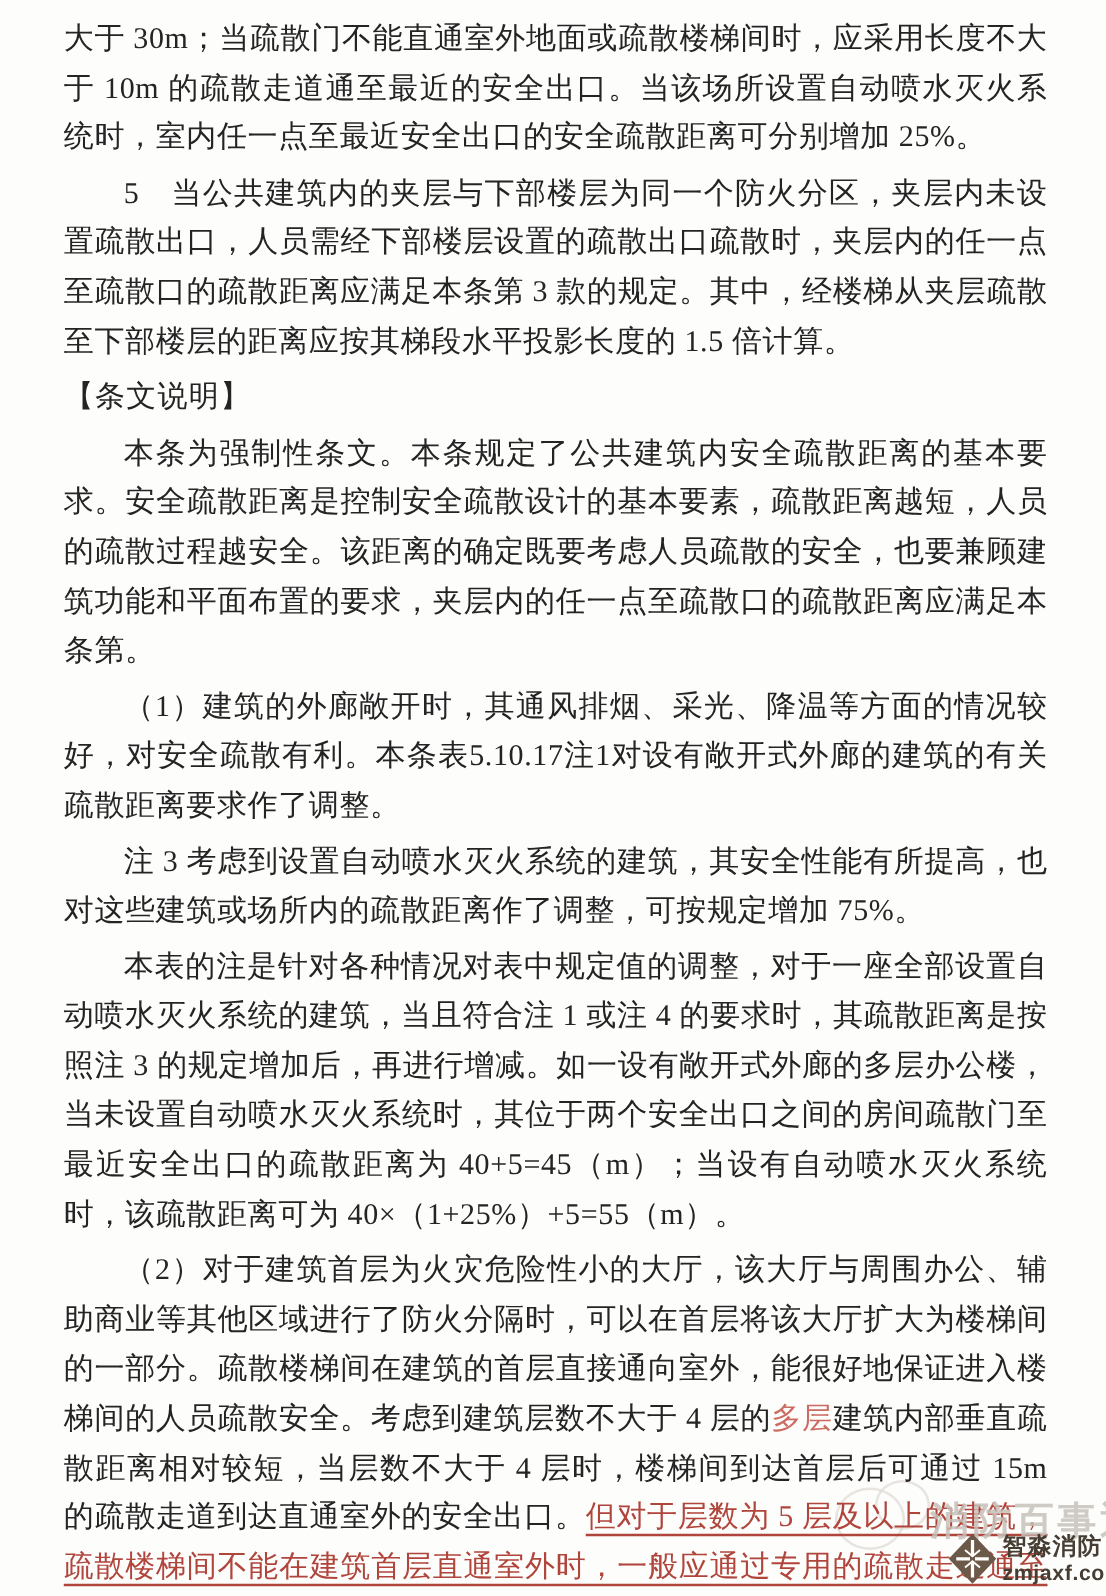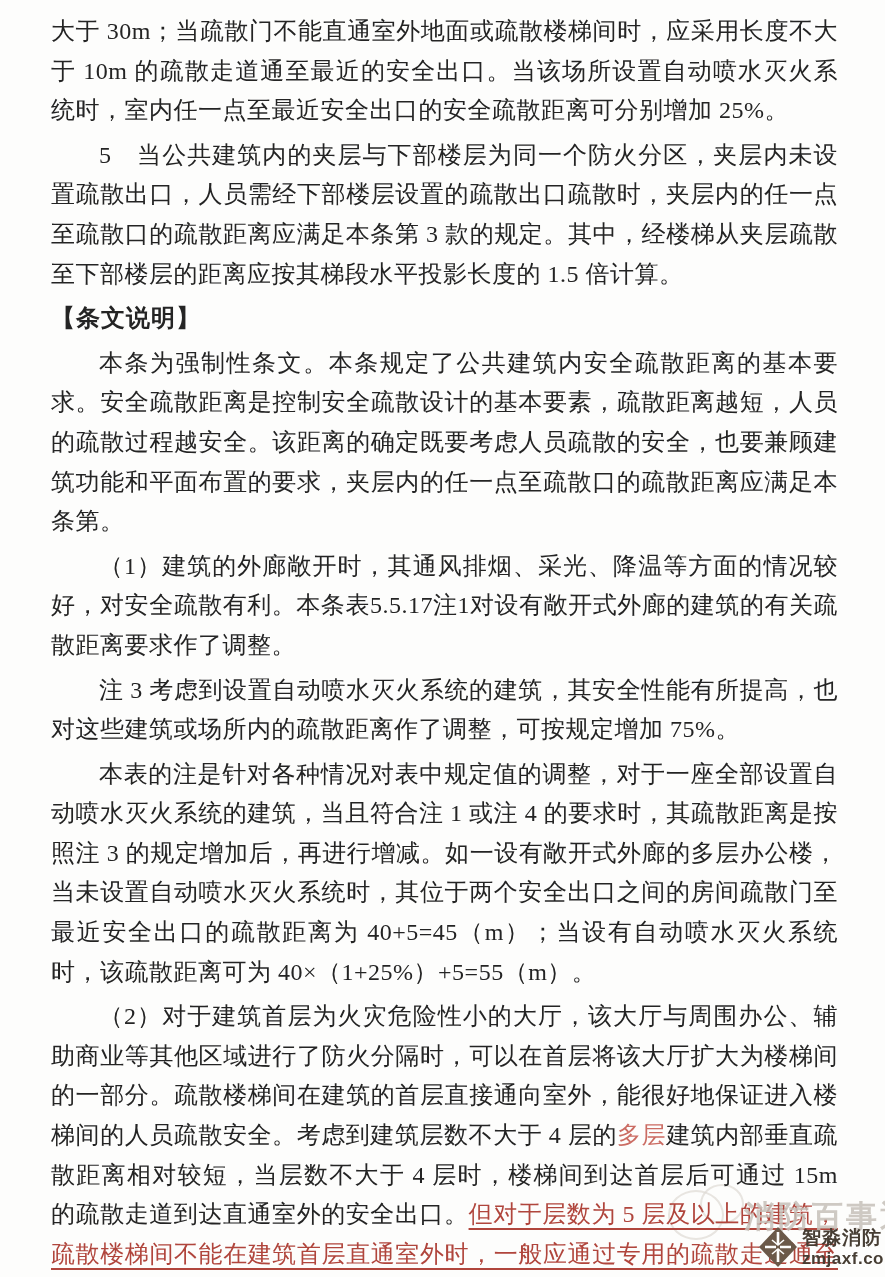--- a/index.html
+++ b/index.html
@@ -26,21 +26,21 @@
     z-index:2;
     padding:7px 42px 0 46px;
     font-size:24px;
     line-height:39.6px;
     color:var(--ink);
     text-align:justify;
     letter-spacing:0.5px;
   }
   .content p{margin:5px;}
   .indent{text-indent:2em;}
-  .heading{font-weight:bold;letter-spacing:1px;}
+  .heading{font-weight:normal;letter-spacing:1px;}
   .red-term{color:var(--red-term);}
   .red-underline{
     color:var(--red);
     text-decoration:underline;
     text-decoration-color:var(--red);
     text-decoration-thickness:1.5px;
     text-underline-offset:6px;
   }
   
   .wm-circle{
@@ -86,21 +86,21 @@
 
   <div class="content">
     <p>大于 30m；当疏散门不能直通室外地面或疏散楼梯间时，应采用长度不大于 10m 的疏散走道通至最近的安全出口。当该场所设置自动喷水灭火系统时，室内任一点至最近安全出口的安全疏散距离可分别增加 25%。</p>
 
     <p class="indent">5　当公共建筑内的夹层与下部楼层为同一个防火分区，夹层内未设置疏散出口，人员需经下部楼层设置的疏散出口疏散时，夹层内的任一点至疏散口的疏散距离应满足本条第 3 款的规定。其中，经楼梯从夹层疏散至下部楼层的距离应按其梯段水平投影长度的 1.5 倍计算。</p>
 
     <p class="heading">【条文说明】</p>
 
     <p class="indent">本条为强制性条文。本条规定了公共建筑内安全疏散距离的基本要求。安全疏散距离是控制安全疏散设计的基本要素，疏散距离越短，人员的疏散过程越安全。该距离的确定既要考虑人员疏散的安全，也要兼顾建筑功能和平面布置的要求，夹层内的任一点至疏散口的疏散距离应满足本条第。</p>
 
-    <p class="indent">（1）建筑的外廊敞开时，其通风排烟、采光、降温等方面的情况较好，对安全疏散有利。本条表5.5.17注1对设有敞开式外廊的建筑的有关疏散距离要求作了调整。</p>
+    <p class="indent">（1）建筑的外廊敞开时，其通风排烟、采光、降温等方面的情况较好，对安全疏散有利。本条表5.10.17注1对设有敞开式外廊的建筑的有关疏散距离要求作了调整。</p>
 
     <p class="indent">注 3 考虑到设置自动喷水灭火系统的建筑，其安全性能有所提高，也对这些建筑或场所内的疏散距离作了调整，可按规定增加 75%。</p>
 
     <p class="indent">本表的注是针对各种情况对表中规定值的调整，对于一座全部设置自动喷水灭火系统的建筑，当且符合注 1 或注 4 的要求时，其疏散距离是按照注 3 的规定增加后，再进行增减。如一设有敞开式外廊的多层办公楼，当未设置自动喷水灭火系统时，其位于两个安全出口之间的房间疏散门至最近安全出口的疏散距离为 40+5=45（m）；当设有自动喷水灭火系统时，该疏散距离可为 40×（1+25%）+5=55（m）。</p>
 
     <p class="indent"><span>（2）对于建筑首层为火灾危险性小的大厅，该大厅与周围办公、辅助商业等其他区域进行了防火分隔时，可以在首层将该大厅扩大为楼梯间的一部分。疏散楼梯间在建筑的首层直接通向室外，能很好地保证进入楼梯间的人员疏散安全。考虑到建筑层数不大于 4 层的</span><span class="red-term">多层</span><span>建筑内部垂直疏散距离相对较短，当层数不大于 4 层时，楼梯间到达首层后可通过 15m 的疏散走道到达直通室外的安全出口。</span><span class="red-underline">但对于层数为 5 层及以上的建筑，疏散楼梯间不能在建筑首层直通室外时，一般应通过专用的疏散走道通至室外；当首层门厅的火灾危险性较小，与门厅连通的管理用房、设备房采取了严格的防火分隔措施后，可以将首层门厅等扩大至封闭楼梯间或防烟楼梯间前室内，但要确保从楼梯间的门口起至直通室外的建筑外门的直线距离不应大于 30m。有关防火分隔要求见本规范第 6.4.2 条、第 6.4.3 条的规定。</span></p>
 
   </div>
 
   <div class="wm-circle c1"></div>

